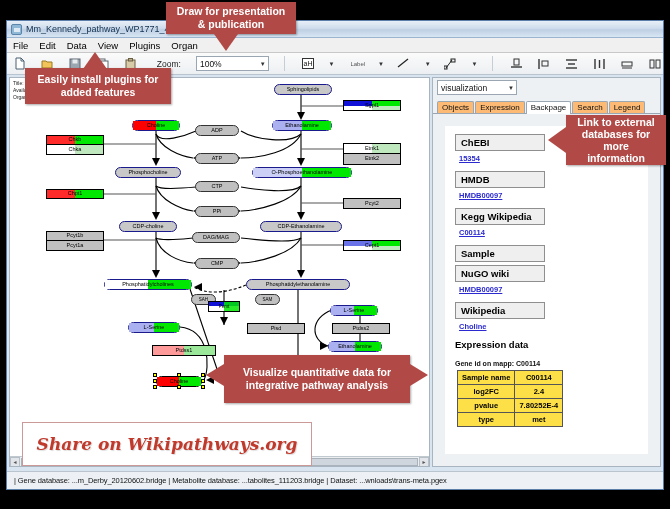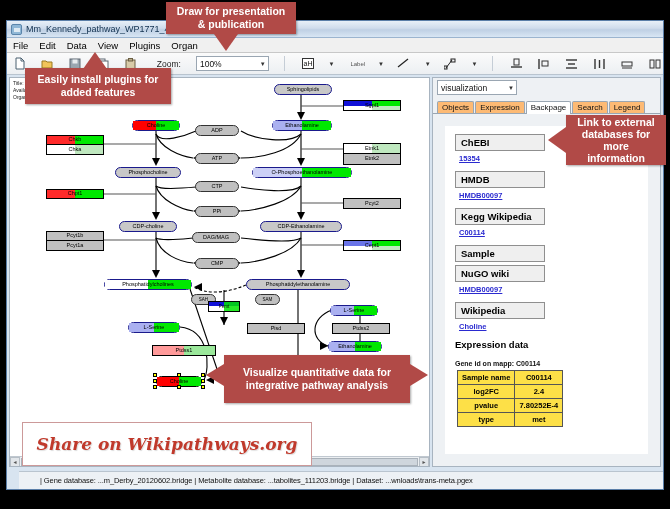--- a/index.html
+++ b/index.html
@@ -139,23 +139,23 @@
     position:absolute; left:0; right:0; bottom:0; height:10px;
     background:#eceff2; border-top:1px solid #c0c8d0;
     display:flex; align-items:center;
   }
   .sbend { width:10px; height:10px; background:#e2e6ea; border:1px solid #b6bec6;
            font-size:5px; display:flex;align-items:center;justify-content:center;color:#555;}
   .sbthumb { height:8px; background:#cfd6dd; border:1px solid #aab2ba; }
 
   
   .statusbar {
-    position:absolute; left:12px; right:0; bottom:0; height:18px;
+    position:absolute; left:0; right:0; bottom:0; height:18px;
     background:#edf1f5; border-top:1px solid #b9c4cf;
-    font-size:7.5px; color:#111; display:flex; align-items:center; padding-left:21px;
+    font-size:7.5px; color:#111; display:flex; align-items:center; padding-left:7px;
     letter-spacing:-0.1px;
   }
 
   
   .node {
     position:absolute; font-size:5.5px; color:#000;
     display:flex; align-items:center; justify-content:center;
     text-align:center; line-height:1;
     white-space: nowrap;
   }

